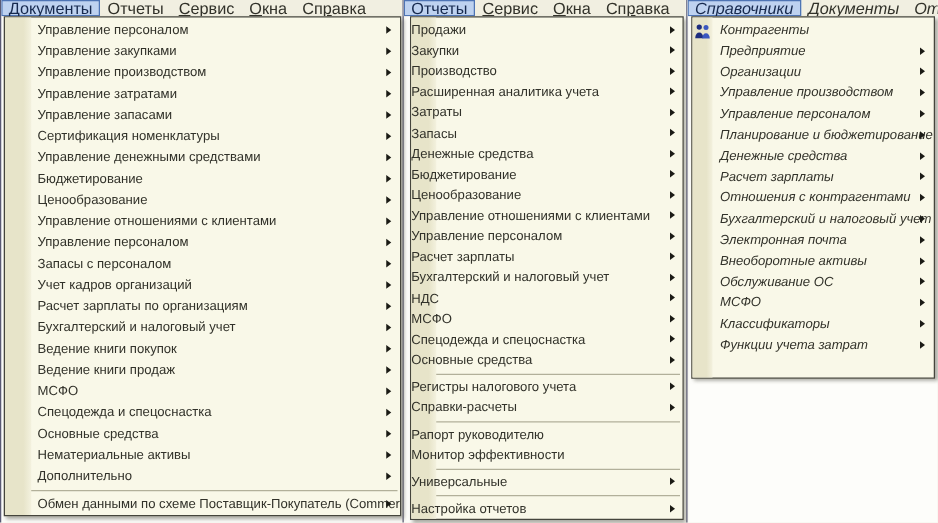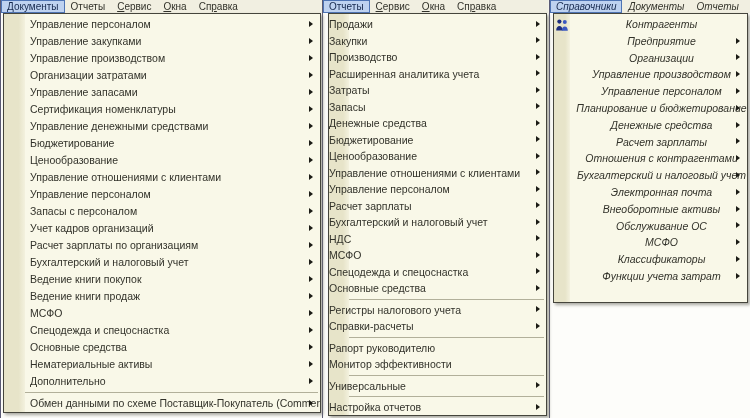--- a/index.html
+++ b/index.html
@@ -16,21 +16,21 @@
     box-sizing:border-box;
   }
   .win0{left:0;width:322px;}
   .win1{left:322px;width:226px;}
   .win2{left:549px;width:201px;font-style:italic;}
 
   .menubar{
     position:absolute;top:0;left:0;right:0;height:13px;
     background:var(--bar-bg);
     display:flex;align-items:stretch;
-    font-size:10px;color:var(--text);
+    font-size:13px;color:var(--text);
     white-space:nowrap;overflow:hidden;
   }
   .mb-item{
     display:flex;align-items:center;
     padding:0 6px;cursor:default;box-sizing:border-box;
   }
   .mb-item.selected{
     background:var(--sel-bg);
     border:1px solid var(--sel-border);
     color:var(--sel-text);
@@ -60,21 +60,21 @@
   .win2 .icon-strip{width:16px;}
 
   .menu-item{
     position:relative;
     font-size:10.5px;color:var(--text);
     white-space:nowrap;overflow:hidden;
     cursor:default;
   }
   .win0 .menu-item{height:17px;line-height:17px;padding-left:26px;}
   .win1 .menu-item{height:16.5px;line-height:16.5px;}
-  .win2 .menu-item{height:16.8px;line-height:16.8px;padding-left:22px;text-align:center;}
+  .win2 .menu-item{height:16.8px;line-height:16.8px;padding-left:22px;}
 
   .submenu-arrow{
     position:absolute;top:50%;margin-top:-3.5px;
     width:0;height:0;
     border-top:3.5px solid transparent;
     border-bottom:3.5px solid transparent;
     border-left:4px solid var(--arrow);
   }
   .win0 .submenu-arrow{right:7px;}
   .win1 .submenu-arrow{right:6px;}
@@ -100,21 +100,21 @@
       <div class="mb-item">Отчеты</div>
       <div class="mb-item"><u>С</u>ервис</div>
       <div class="mb-item"><u>О</u>кна</div>
       <div class="mb-item">Сп<u>р</u>авка</div>
     </div>
   <div class="panel">
     <div class="icon-strip"></div>
   <div class="menu-item"><span>Управление персоналом</span><span class="submenu-arrow"></span></div>
       <div class="menu-item"><span>Управление закупками</span><span class="submenu-arrow"></span></div>
       <div class="menu-item"><span>Управление производством</span><span class="submenu-arrow"></span></div>
-      <div class="menu-item"><span>Организации затратами</span><span class="submenu-arrow"></span></div>
+      <div class="menu-item"><span>Управление затратами</span><span class="submenu-arrow"></span></div>
       <div class="menu-item"><span>Управление запасами</span><span class="submenu-arrow"></span></div>
       <div class="menu-item"><span>Сертификация номенклатуры</span><span class="submenu-arrow"></span></div>
       <div class="menu-item"><span>Управление денежными средствами</span><span class="submenu-arrow"></span></div>
       <div class="menu-item"><span>Бюджетирование</span><span class="submenu-arrow"></span></div>
       <div class="menu-item"><span>Ценообразование</span><span class="submenu-arrow"></span></div>
       <div class="menu-item"><span>Управление отношениями с клиентами</span><span class="submenu-arrow"></span></div>
       <div class="menu-item"><span>Управление персоналом</span><span class="submenu-arrow"></span></div>
       <div class="menu-item"><span>Запасы с персоналом</span><span class="submenu-arrow"></span></div>
       <div class="menu-item"><span>Учет кадров организаций</span><span class="submenu-arrow"></span></div>
       <div class="menu-item"><span>Расчет зарплаты по организациям</span><span class="submenu-arrow"></span></div>

